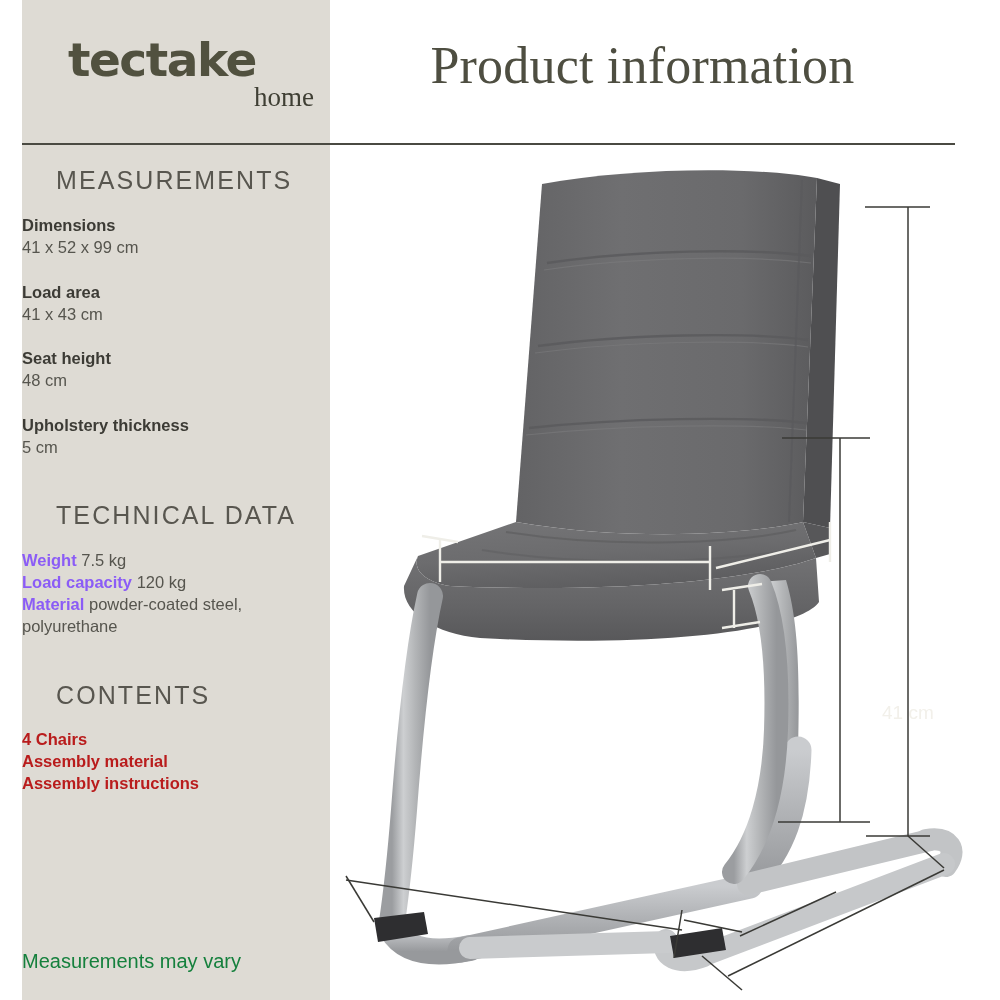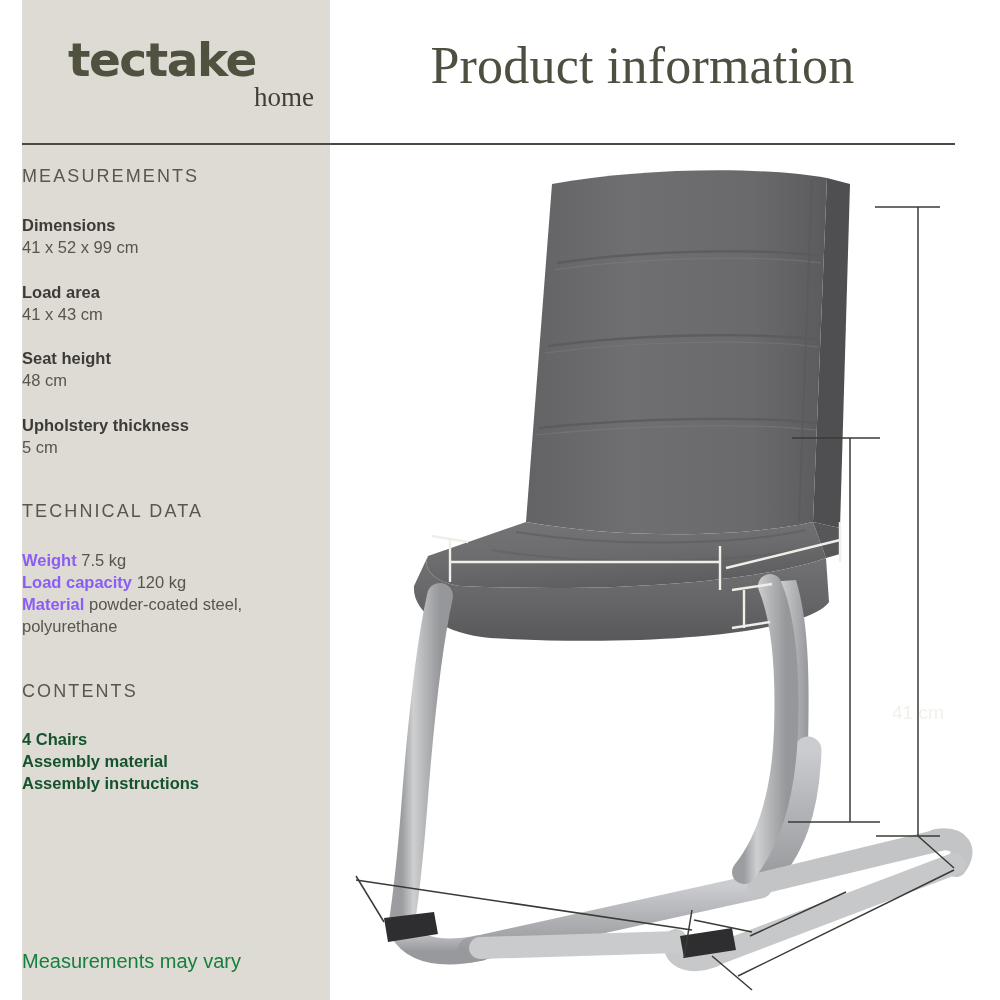--- a/index.html
+++ b/index.html
@@ -77,25 +77,26 @@
     line-height: 64px;
     color: #4e4e41;
     letter-spacing: 0.2px;
   }
 
   
   .side-heading {
     position: absolute;
     left: 22px;
     font-family: "Liberation Sans", sans-serif;
-    font-size: 18px;
+    font-size: 25px;
     letter-spacing: 2.1px;
     color: #58564f;
     font-weight: normal;
     white-space: nowrap;
+    padding-left: 34px;
   }
   .spec-label {
     position: absolute;
     left: 22px;
     font-size: 16.5px;
     font-weight: bold;
     color: #3c3b35;
     white-space: nowrap;
   }
   .spec-value {
@@ -115,36 +116,36 @@
   }
   .tech-line b {
     color: #8b5cf6;
     font-weight: bold;
   }
   .contents-line {
     position: absolute;
     left: 22px;
     font-size: 16.5px;
     font-weight: bold;
-    color: #14532d;
+    color: #b91c1c;
     white-space: nowrap;
   }
   #footnote {
     position: absolute;
     left: 22px;
     top: 950px;
     font-size: 20px;
     color: #15803d;
     white-space: nowrap;
   }
 
   
   #chair-figure {
     position: absolute;
-    left: 340px;
+    left: 330px;
     top: 150px;
     width: 622px;
     height: 850px;
   }
   #chair-svg { display: block; }
 
   
   .dim-label {
     position: absolute;
     font-family: "Liberation Sans", sans-serif;

